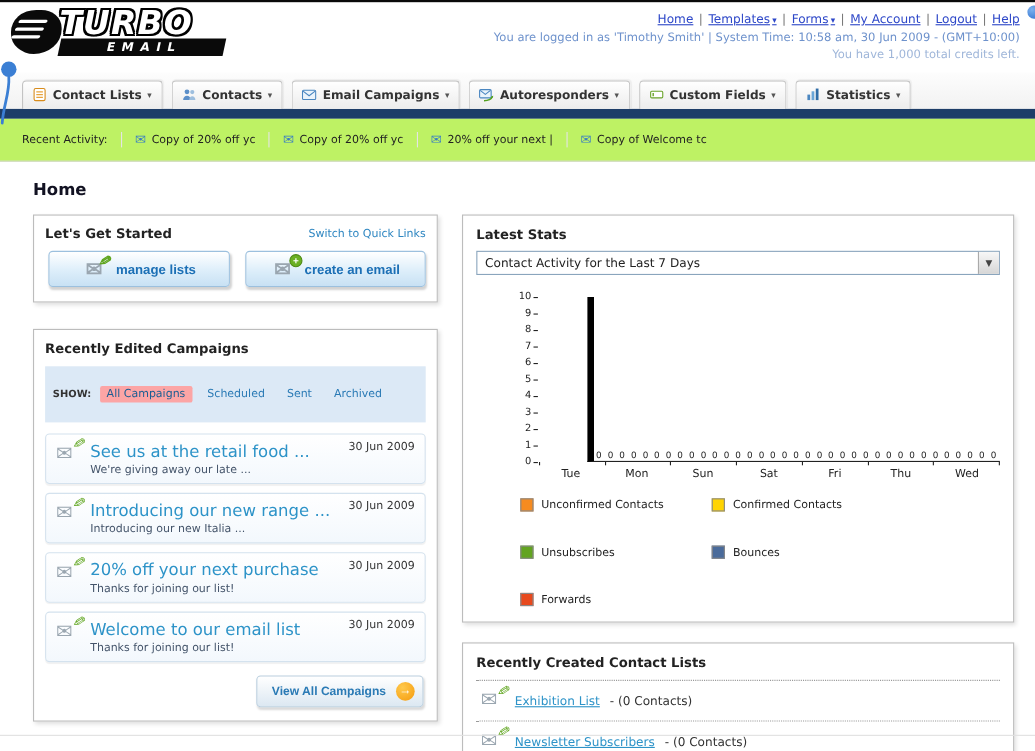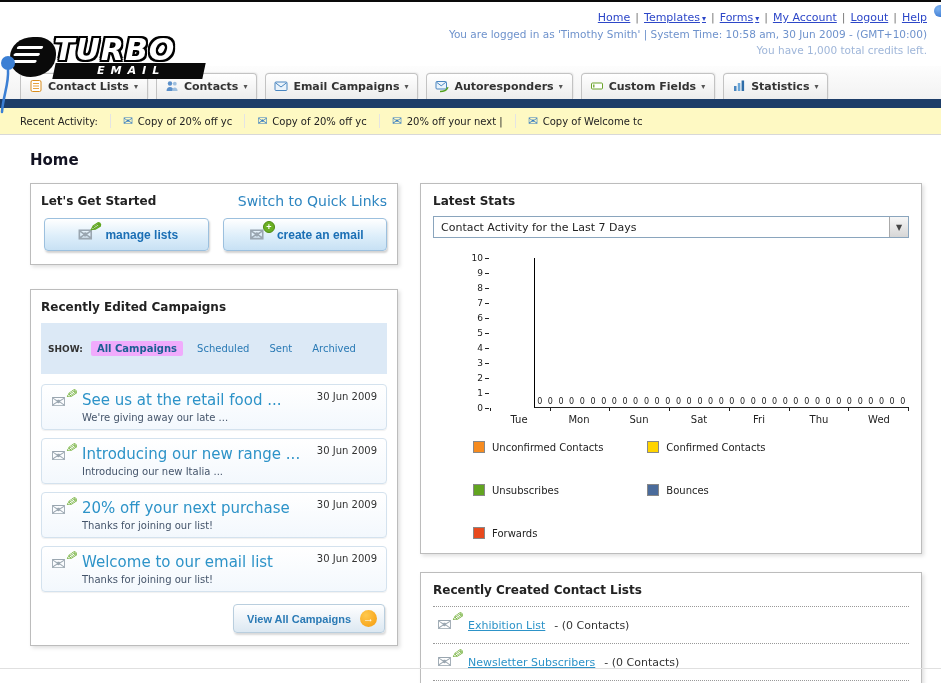--- a/index.html
+++ b/index.html
@@ -1,21 +1,21 @@
 <!DOCTYPE html>
 <html><head>
 <meta charset="utf-8">
 <style>
   * { margin:0; padding:0; box-sizing:border-box; }
   body { font-family:"DejaVu Sans","Liberation Sans",sans-serif; background:#fff; }
   .page { width:941px; height:683px; position:relative; background:#fff; border-top:2px solid #0a0a0a; overflow:hidden; }
 
   
   .top-header { height:64px; display:flex; justify-content:space-between; padding:5px 14px 0 10px; }
-  .logo { display:flex; align-items:flex-start; gap:4px; cursor:pointer;margin-top:28px; }
+  .logo { display:flex; align-items:flex-start; gap:4px; cursor:pointer; }
   .logo-disc { width:46px; height:40px; background:#0a0a0a; border-radius:50% 40% 55% 45%; position:relative; margin-top:2px; }
   .logo-disc:before { content:""; position:absolute; left:7px; top:9px; width:26px; height:3px; background:#fff; border-radius:2px; box-shadow:0 7px 0 #fff, 0 14px 0 #fff; transform:skewX(-25deg); }
   .logo-textwrap { margin-left:-6px; }
   .logo-turbo { font-size:30px; line-height:30px; font-weight:bold; font-style:italic; letter-spacing:1px; color:#fff;
     text-shadow:-2px 0 #000, 2px 0 #000, 0 -2px #000, 0 2px #000, -2px -2px #000, 2px 2px #000, 2px -2px #000, -2px 2px #000; }
   .logo-email { background:#0a0a0a; color:#fff; font-size:11px; font-weight:bold; letter-spacing:6px; text-align:center; padding:1px 8px 2px 12px; margin-top:-2px; transform:skewX(-12deg); width:150px; }
   .header-right { text-align:right; font-size:11px; padding-top:2px; line-height:1.55; }
   .top-links { color:#444; }
   .top-links .lnk { color:#2d47c8; text-decoration:underline; cursor:pointer; white-space:nowrap; }
   .top-links .lnk + .lnk:before { content:"  |  "; color:#777; text-decoration:none; display:inline-block; padding:0 5px; }
@@ -23,75 +23,75 @@
   .login-info { color:#6e92cc; font-size:10.5px; }
   .credits-info { color:#9fb6d9; font-size:10.5px; }
 
   
   .main-nav { display:flex; align-items:flex-end; padding-left:20px; height:33px; background:linear-gradient(#fdfdfd,#f2f2f2); }
   .nav-tab { display:flex; align-items:center; gap:5px; background:linear-gradient(#ffffff,#ececec); border:1px solid #c3c3c3; border-bottom:none; border-radius:4px 4px 0 0; padding:5px 9px 6px 8px; margin-right:8px; font-size:11px; font-weight:bold; color:#333; cursor:pointer; box-shadow:1px -1px 1px rgba(0,0,0,0.05); }
   .nav-tab .arrow { font-size:8px; color:#555; }
   .navy-bar { height:9px; background:#1d3d68; }
 
   
-  .recent-activity { display:flex; align-items:center; height:27px; padding:0 20px; border-bottom:1px solid #d8d8d8; background:#fef9c3; font-size:10px; color:#222; }
+  .recent-activity { display:flex; align-items:center; height:39px; padding:0 20px; border-bottom:1px solid #d8d8d8; background:#bef264; font-size:10px; color:#222; }
   .ra-label { margin-right:12px; }
   .ra-item { display:flex; align-items:center; gap:5px; padding:0 12px; border-left:1px solid #e4e4e4; cursor:pointer; }
   .ra-item:first-of-type { border-left:none; }
   .ra-env { color:#3a7fc1; font-size:12px; }
 
   
   .main-area { padding:12px 30px 0 30px; }
   .page-title { font-size:15px; font-weight:bold; color:#121222; margin:4px 0 14px; }
   .columns { display:flex; gap:22px; align-items:flex-start; }
   .left-col { width:368px; display:flex; flex-direction:column; gap:24px; }
   .right-col { flex:1; display:flex; flex-direction:column; gap:18px; }
   .panel { background:#fff; border:1px solid #bcbcbc; box-shadow:2px 2px 4px rgba(0,0,0,0.13); }
 
   
   .gs-panel { padding:9px 10px 13px; }
   .panel-head { display:flex; justify-content:space-between; align-items:center; margin-bottom:9px; }
   .panel-title { font-size:12px; font-weight:bold; color:#222; }
-  .switch-link { font-size:14px; color:#2e86c1; cursor:pointer; }
+  .switch-link { font-size:10px; color:#2e86c1; cursor:pointer; }
   .gs-buttons { display:flex; gap:14px; padding-left:3px; }
   .gs-btn { display:flex; align-items:center; justify-content:center; gap:9px; width:165px; height:33px; border:1px solid #9cc0de; border-radius:4px; background:linear-gradient(#ffffff,#ddeefa 55%,#c8e1f4); font-size:12px; font-weight:bold; color:#1b6fb5; box-shadow:1px 2px 2px rgba(0,0,0,0.18); cursor:pointer; }
 
   .icon-env-pencil { position:relative; width:22px; height:18px; display:inline-block; flex:0 0 auto; }
   .icon-env-pencil .env { font-size:18px; color:#9aa6b0; line-height:18px; }
   .icon-env-pencil .pen { position:absolute; right:-5px; top:-7px; font-size:14px; color:#5fa51e; transform:scaleX(-1) rotate(-12deg); }
   .icon-env-plus { position:relative; width:22px; height:18px; display:inline-block; flex:0 0 auto; }
   .icon-env-plus .env { font-size:18px; color:#9aa6b0; line-height:18px; }
   .icon-env-plus .plus { position:absolute; right:-7px; top:-5px; width:12px; height:12px; border-radius:50%; background:#6ab023; border:1px solid #4e8a14; color:#fff; font-size:9px; line-height:10px; text-align:center; font-weight:bold; }
 
   
   .camp-panel { padding:10px; }
   .tab-strip { display:flex; align-items:center; background:#dce9f6; padding:18px 7px; gap:8px; font-size:10px; margin:9px 0 10px; }
   .show-label { font-weight:bold; color:#333; font-size:9px; }
   .camp-tab { color:#2a7ab5; cursor:pointer; padding:2px 6px; }
-  .camp-tab.active { background:#f0abfc; color:#1b5e93; font-weight:bold; border-radius:2px; }
+  .camp-tab.active { background:#fca5a5; color:#1b5e93; font-weight:normal; border-radius:2px; }
   .camp-item { display:flex; gap:9px; border:1px solid #d4e2ee; border-radius:4px; background:linear-gradient(#ffffff,#f3f8fd); padding:6px 9px; margin-bottom:8px; box-shadow:0 1px 1px rgba(0,0,0,0.06); }
   .camp-item .icon-env-pencil { margin-top:2px; }
   .camp-text { flex:1; }
   .camp-title { font-size:15px; color:#2d93c8; margin-bottom:3px; cursor:pointer; }
   .camp-sub { font-size:10px; color:#44546a; }
   .camp-date { font-size:10px; color:#333; white-space:nowrap; }
   .panel-footer { display:flex; justify-content:flex-end; padding:4px 2px 2px; }
   .action-btn { display:flex; align-items:center; gap:9px; border:1px solid #b9cede; border-radius:4px; background:linear-gradient(#ffffff,#eaf1f7 60%,#dce8f2); padding:5px 7px 5px 13px; font-size:11px; font-weight:bold; color:#2a7ab5; box-shadow:1px 2px 2px rgba(0,0,0,0.15); cursor:pointer; }
   .orange-circle { width:17px; height:17px; border-radius:50%; background:radial-gradient(circle at 35% 30%, #ffc94d, #f59a0c); color:#fff; font-size:11px; line-height:17px; text-align:center; font-weight:bold; }
 
   
   .stats-panel { padding:10px 12px 14px; }
   .select-box { display:flex; justify-content:space-between; align-items:center; border:1px solid #8aa5bd; height:22px; padding-left:7px; font-size:11px; color:#222; background:#fff; margin:8px 0 20px; cursor:pointer; }
   .select-arrow-btn { width:19px; height:100%; background:linear-gradient(#f7f7f7,#d6d6d6); border-left:1px solid #aaa; display:flex; align-items:center; justify-content:center; font-size:8px; color:#444; }
   .chart { display:flex; width:442px; margin-left:34px; }
   .y-axis { display:flex; flex-direction:column; justify-content:space-between; height:150px; font-size:9px; color:#222; width:22px; }
   .y-tick { height:0; line-height:0; display:flex; align-items:center; justify-content:flex-end; gap:2px; }
   .y-dash { width:4px; height:1px; background:#222; display:inline-block; }
   .plot-wrap { flex:1; }
-  .plot { height:150px; border-left:1px solid #000000; border-bottom:1px solid #222; position:relative;margin-left:45px; }
+  .plot { height:150px; border-left:6px solid #000000; border-bottom:1px solid #222; position:relative;margin-left:45px; }
   .zeros-row { position:absolute; left:0; right:0; bottom:1px; display:flex; }
   .zero-group { flex:1; text-align:center; font-size:8px; color:#222; letter-spacing:1.5px; }
   .tick-row { display:flex; justify-content:space-between; height:3px; margin-left:1px; }
   .x-tick { width:1px; height:3px; background:#222; }
   .day-row { display:flex; font-size:10px; color:#222; margin-top:3px; }
   .day-label { flex:1; text-align:center; }
   .legend { display:flex; flex-wrap:wrap; width:430px; margin:16px 0 0 40px; row-gap:9px;gap:31px; }
   .legend-item { width:33.33%; display:flex; align-items:center; gap:7px; font-size:10px; color:#222; }
   .swatch { width:12px; height:12px; border:1px solid #888; flex:0 0 auto; }
 

